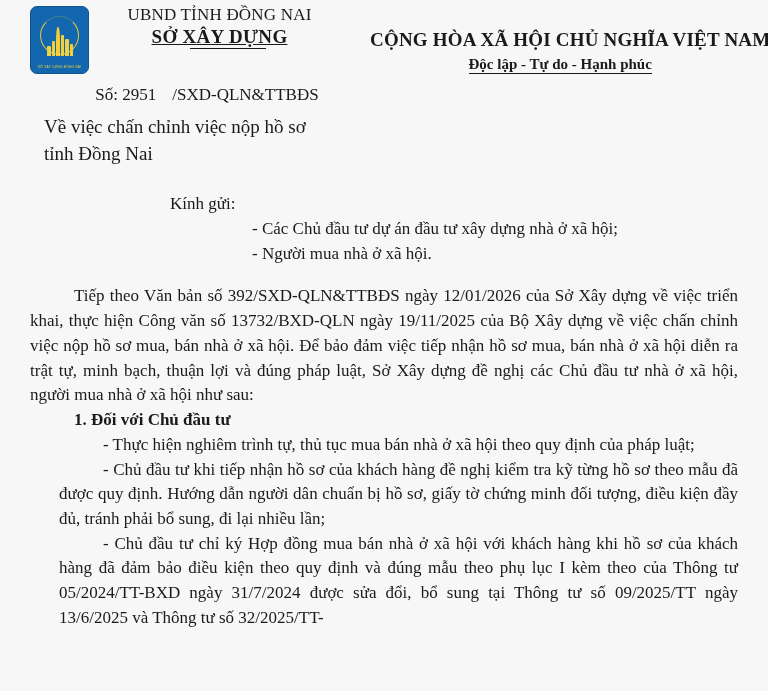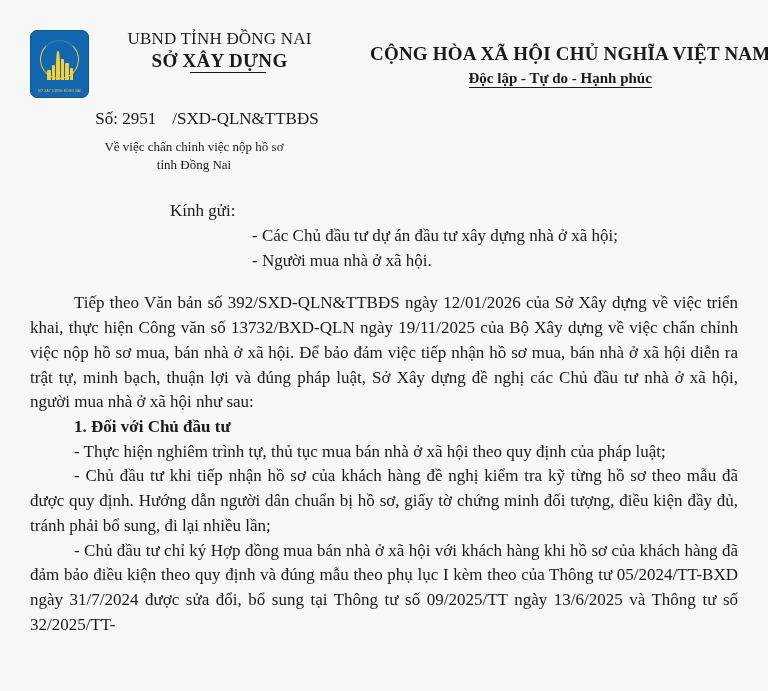--- a/index.html
+++ b/index.html
@@ -21,22 +21,22 @@
     position: relative;
     width: 768px;
     height: 691px;
     box-sizing: border-box;
     padding: 0 30px;
   }
 
   
   .doc-header {
     display: flex;
-    align-items: center;
-    padding-top: 26px;
+    align-items: flex-end;
+    padding-top: 2px;
   }
   .header-left {
     width: 320px;
     flex: 0 0 320px;
     display: flex;
     align-items: flex-start;
   }
   .header-right {
     flex: 1 1 auto;
     text-align: center;
@@ -112,20 +112,21 @@
     line-height: 1.25;
     white-space: nowrap;
   }
   .org-line2 {
     font-weight: bold;
     font-size: 19px;
     letter-spacing: .3px;
     line-height: 1.3;
     position: relative;
     display: inline-block;
+    text-decoration: underline;
   }
   .org-line2 .rule {
     position: absolute;
     left: 28%;
     right: 16%;
     bottom: 1px;
     height: 1px;
     background: #1a1a1a;
   }
 
@@ -177,22 +178,22 @@
     font-size: 17px;
     white-space: nowrap;
   }
   .meta-right span { margin: 0 2px; }
 
   
   .subject {
     width: 300px;
     margin-left: 14px;
     margin-top: 9px;
-    text-align: center;
-    font-size: 13px;
+    text-align: left;
+    font-size: 19px;
     line-height: 1.42;
   }
 
   
   .recipients {
     margin-top: 24px;
     font-size: 17px;
     line-height: 1.46;
   }
   .recipients .kg {
@@ -213,20 +214,21 @@
   .body-text p {
     margin: 0;
     text-indent: 44px;
   }
   .body-text p.heading {
     font-weight: bold;
     text-indent: 44px;
   }
   .body-text p.bullet {
     text-indent: 44px;
+    margin-left: 29px;
   }
 </style>
 </head>
 <body>
 
 <div class="page">
 
   <div class="doc-header">
 
     <div class="header-left">

